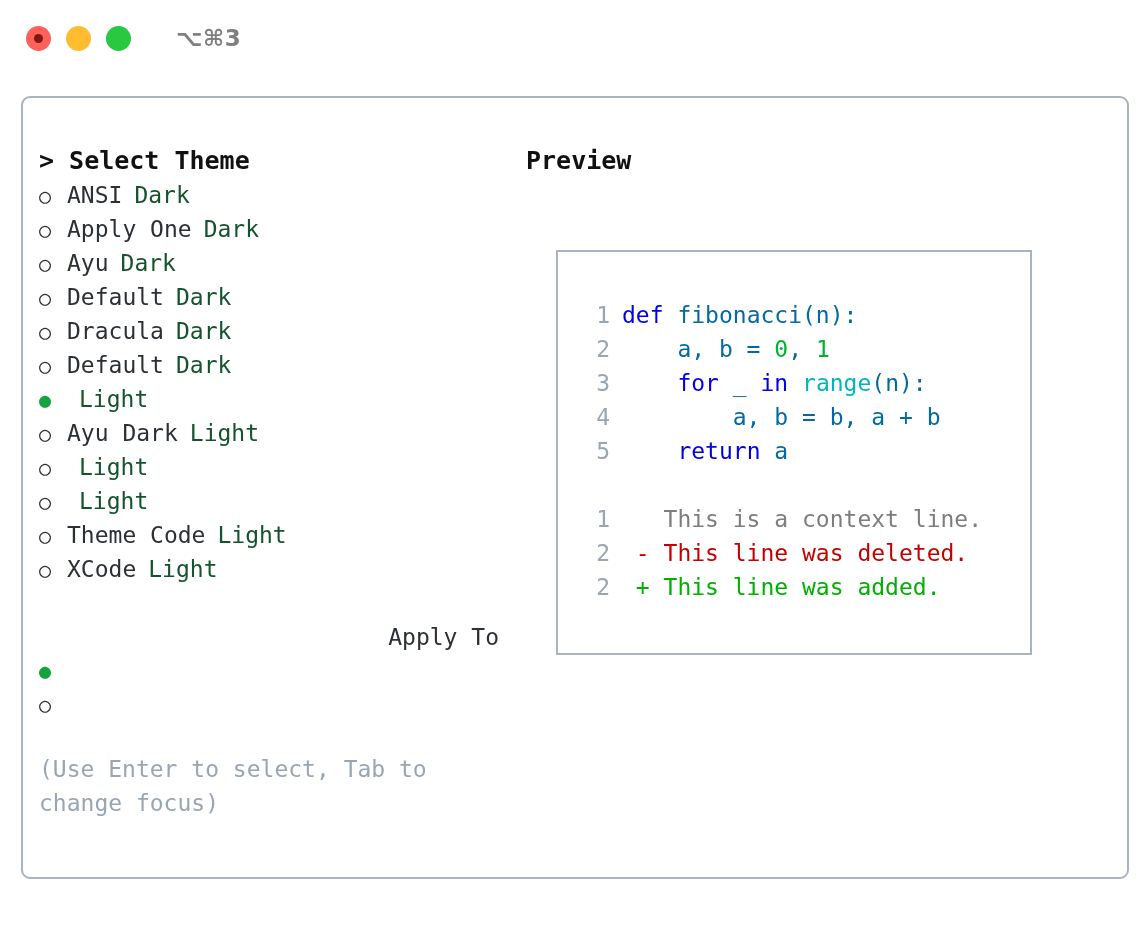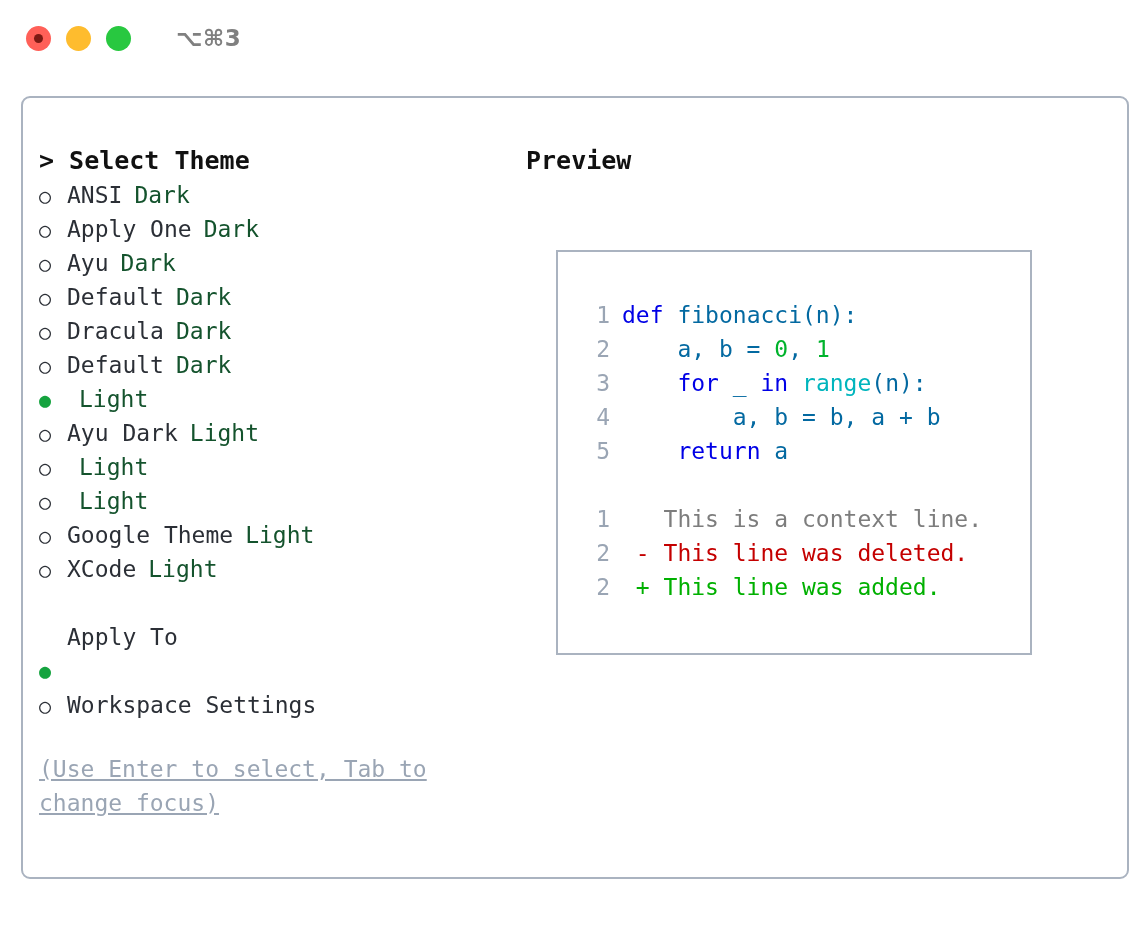--- a/index.html
+++ b/index.html
@@ -131,31 +131,31 @@
     color: #14532d;
     margin-left: 12px;
   }
 
   .group-heading {
     font-size: 23px;
     color: #2b2f36;
     line-height: 34px;
     padding-left: 28px;
     white-space: pre;
+    text-align: right;
   }
 
   .spacer-row { height: 34px; }
 
   #hint {
     margin-top: 30px;
     font-size: 23px;
     line-height: 34px;
     color: #9aa5b4;
     width: 420px;
-    text-decoration: underline;
   }
 
   
   #preview-box {
     position: absolute;
     left: 30px;
     top: 106px;
     width: 476px;
     height: 405px;
     border: 2px solid #aab3c0;
@@ -211,30 +211,30 @@
             <div class="opt-row"><span class="opt-marker">○</span><span class="opt-label">ANSI</span><span class="opt-suffix">Dark</span></div>
             <div class="opt-row"><span class="opt-marker">○</span><span class="opt-label">Apply One</span><span class="opt-suffix">Dark</span></div>
             <div class="opt-row"><span class="opt-marker">○</span><span class="opt-label">Ayu</span><span class="opt-suffix">Dark</span></div>
             <div class="opt-row"><span class="opt-marker">○</span><span class="opt-label">Default</span><span class="opt-suffix">Dark</span></div>
             <div class="opt-row"><span class="opt-marker">○</span><span class="opt-label">Dracula</span><span class="opt-suffix">Dark</span></div>
             <div class="opt-row"><span class="opt-marker">○</span><span class="opt-label">Default</span><span class="opt-suffix">Dark</span></div>
             <div class="opt-row selected"><span class="opt-marker">●</span><span class="opt-suffix">Light</span></div>
             <div class="opt-row"><span class="opt-marker">○</span><span class="opt-label">Ayu Dark</span><span class="opt-suffix">Light</span></div>
             <div class="opt-row"><span class="opt-marker">○</span><span class="opt-suffix">Light</span></div>
             <div class="opt-row"><span class="opt-marker">○</span><span class="opt-suffix">Light</span></div>
-            <div class="opt-row"><span class="opt-marker">○</span><span class="opt-label">Google Theme</span><span class="opt-suffix">Light</span></div>
+            <div class="opt-row"><span class="opt-marker">○</span><span class="opt-label">Theme Code</span><span class="opt-suffix">Light</span></div>
             <div class="opt-row"><span class="opt-marker">○</span><span class="opt-label">XCode</span><span class="opt-suffix">Light</span></div>
           </div>
 
         <div class="spacer-row"></div>
 
         <div class="group-heading">Apply To</div>
         <div id="apply-list">
             <div class="opt-row selected"><span class="opt-marker">●</span></div>
-            <div class="opt-row"><span class="opt-marker">○</span><span class="opt-label">Workspace Settings</span></div>
+            <div class="opt-row"><span class="opt-marker">○</span></div>
           </div>
 
         <div id="hint">(Use Enter to select, Tab to change focus)</div>
       </div>
 
       <div id="right-col">
         <div class="section-title">Preview</div>
         <div id="preview-box">
           <div id="code"><div class="code-line"><span class="ln">1</span><span class="code-text"><span class="tok-kw">def </span><span class="tok-plain">fibonacci(n):</span></span></div><div class="code-line"><span class="ln">2</span><span class="code-text"><span class="tok-plain">    a, b = </span><span class="tok-num">0</span><span class="tok-plain">, </span><span class="tok-num">1</span></span></div><div class="code-line"><span class="ln">3</span><span class="code-text"><span class="tok-plain">    </span><span class="tok-kw">for</span><span class="tok-plain"> _ </span><span class="tok-kw">in</span><span class="tok-plain"> </span><span class="tok-fn">range</span><span class="tok-plain">(n):</span></span></div><div class="code-line"><span class="ln">4</span><span class="code-text"><span class="tok-plain">        a, b = b, a + b</span></span></div><div class="code-line"><span class="ln">5</span><span class="code-text"><span class="tok-plain">    </span><span class="tok-kw">return</span><span class="tok-plain"> a</span></span></div><div class="blank-line"></div><div class="code-line"><span class="ln">1</span><span class="code-text diff-ctx">   This is a context line.</span></div><div class="code-line"><span class="ln">2</span><span class="code-text diff-del"> - This line was deleted.</span></div><div class="code-line"><span class="ln">2</span><span class="code-text diff-add"> + This line was added.</span></div></div>
         </div>

